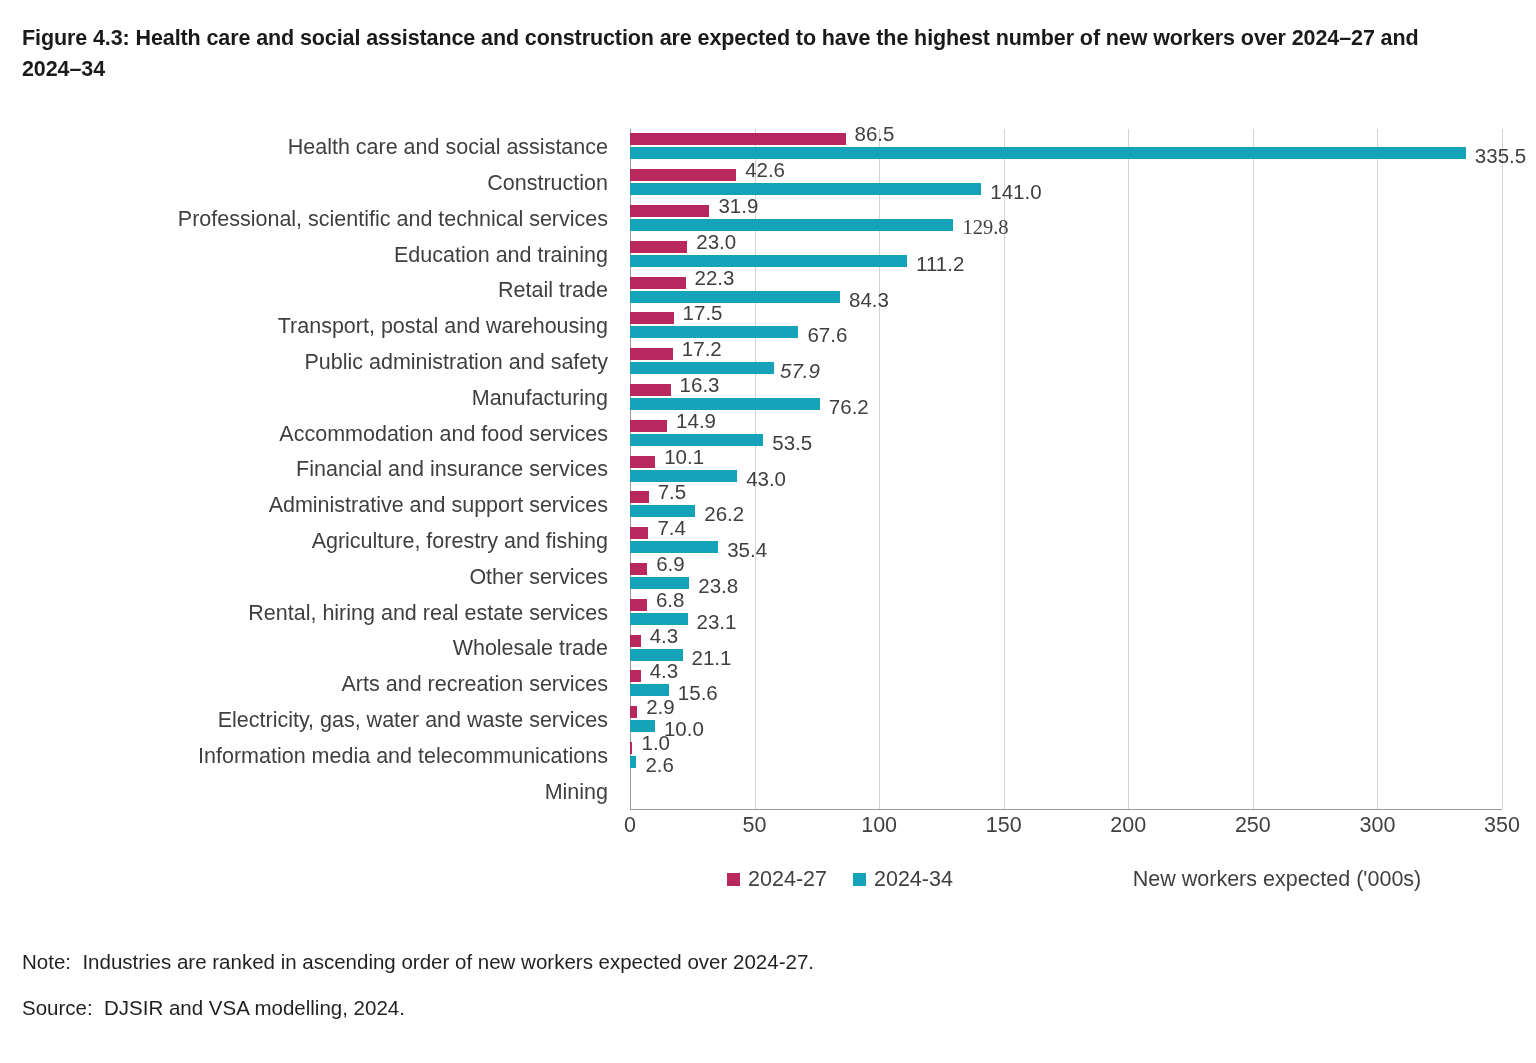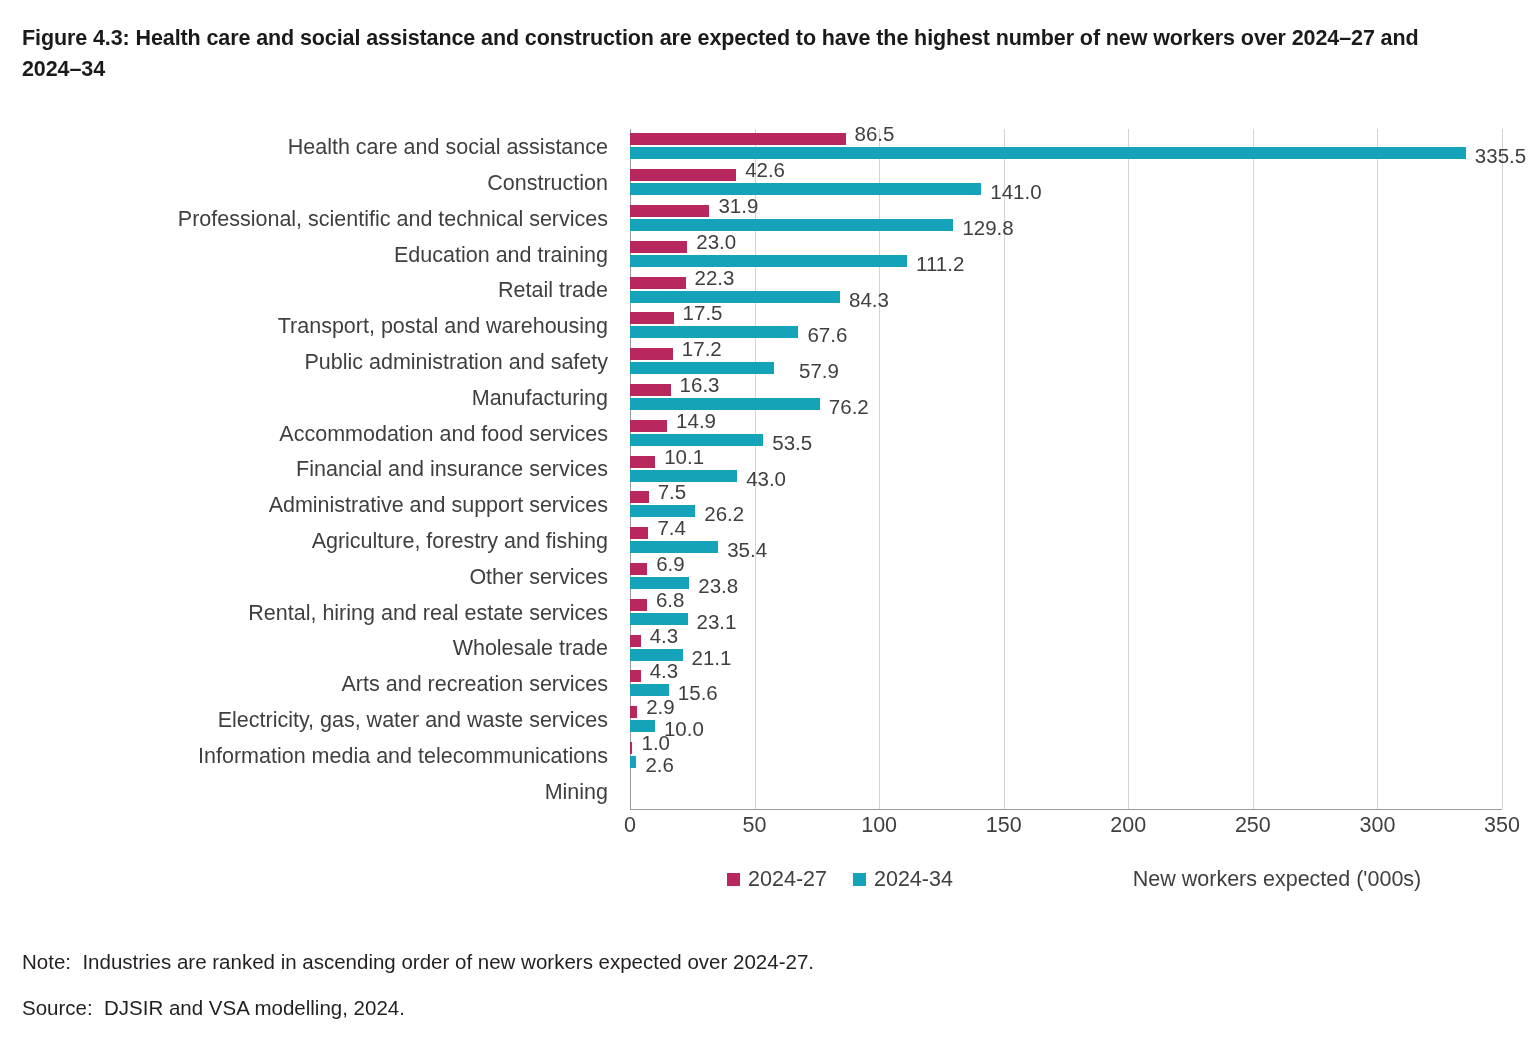--- a/index.html
+++ b/index.html
@@ -269,21 +269,21 @@
           <div class="bar-row">
             <div class="bar s1" style="width: 106.135px; background: rgb(185, 39, 95);"></div>
             <span class="val s1" style="left: 115.135px;">42.6</span>
             <div class="bar s2" style="width: 351.291px; background: rgb(20, 163, 184);"></div>
             <span class="val s2" style="left: 360.291px;">141.0</span>
           </div>
           <div class="bar-row">
             <div class="bar s1" style="width: 79.4766px; background: rgb(185, 39, 95);"></div>
             <span class="val s1" style="left: 88.4766px;">31.9</span>
             <div class="bar s2" style="width: 323.387px; background: rgb(20, 163, 184);"></div>
-            <span class="val s2" style="left: 332.387px;">129.8</span>
+            <span class="val s2" style="left: 332.387px; font-family: Liberation Serif, serif;">129.8</span>
           </div>
           <div class="bar-row">
             <div class="bar s1" style="width: 57.3029px; background: rgb(185, 39, 95);"></div>
             <span class="val s1" style="left: 66.3029px;">23.0</span>
             <div class="bar s2" style="width: 277.047px; background: rgb(20, 163, 184);"></div>
             <span class="val s2" style="left: 286.047px;">111.2</span>
           </div>
           <div class="bar-row">
             <div class="bar s1" style="width: 55.5589px; background: rgb(185, 39, 95);"></div>
             <span class="val s1" style="left: 64.5589px;">22.3</span>
@@ -293,21 +293,21 @@
           <div class="bar-row">
             <div class="bar s1" style="width: 43.6px; background: rgb(185, 39, 95);"></div>
             <span class="val s1" style="left: 52.6px;">17.5</span>
             <div class="bar s2" style="width: 168.421px; background: rgb(20, 163, 184);"></div>
             <span class="val s2" style="left: 177.421px;">67.6</span>
           </div>
           <div class="bar-row">
             <div class="bar s1" style="width: 42.8526px; background: rgb(185, 39, 95);"></div>
             <span class="val s1" style="left: 51.8526px;">17.2</span>
             <div class="bar s2" style="width: 144.254px; background: rgb(20, 163, 184);"></div>
-            <span class="val s2" style="left: 169px;">57.9</span>
+            <span class="val s2" style="left: 150px; font-style: italic;">57.9</span>
           </div>
           <div class="bar-row">
             <div class="bar s1" style="width: 40.6103px; background: rgb(185, 39, 95);"></div>
             <span class="val s1" style="left: 49.6103px;">16.3</span>
             <div class="bar s2" style="width: 189.847px; background: rgb(20, 163, 184);"></div>
             <span class="val s2" style="left: 198.847px;">76.2</span>
           </div>
           <div class="bar-row">
             <div class="bar s1" style="width: 37.1223px; background: rgb(185, 39, 95);"></div>
             <span class="val s1" style="left: 46.1223px;">14.9</span>

